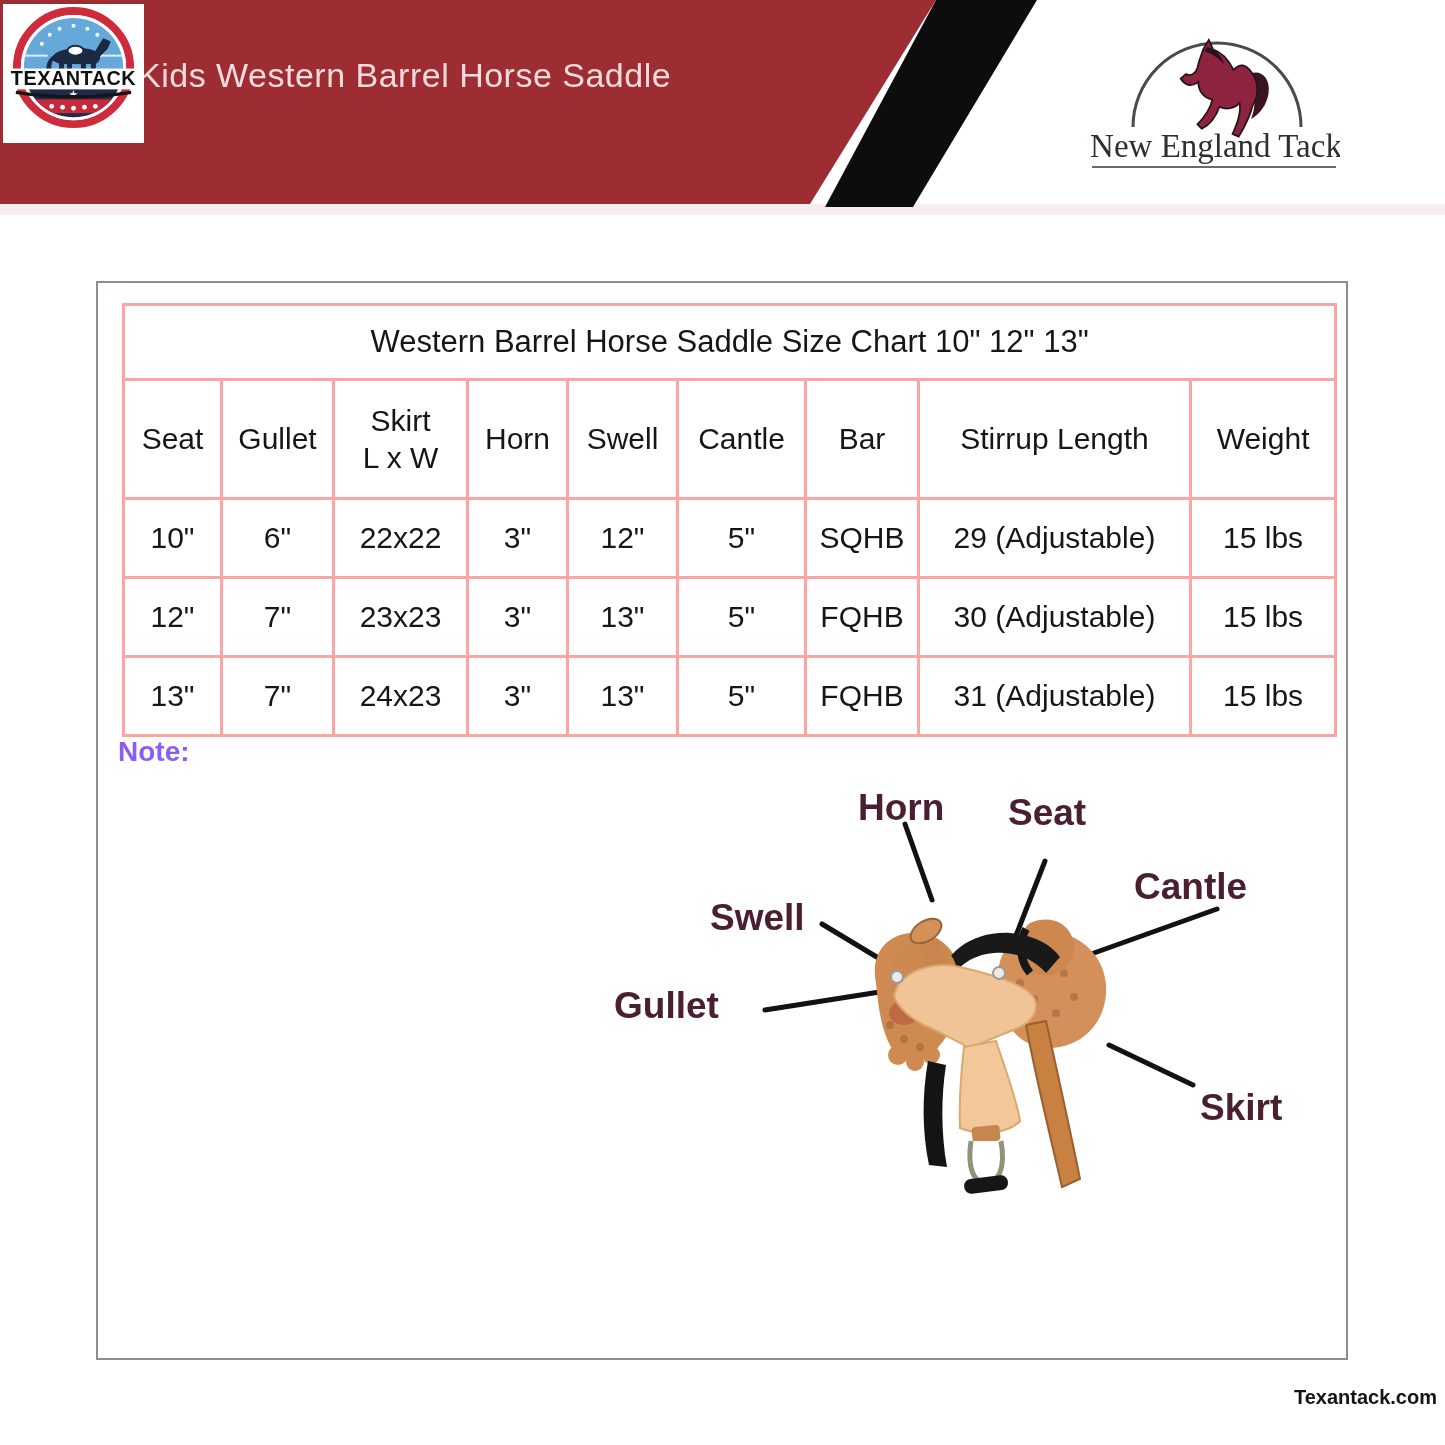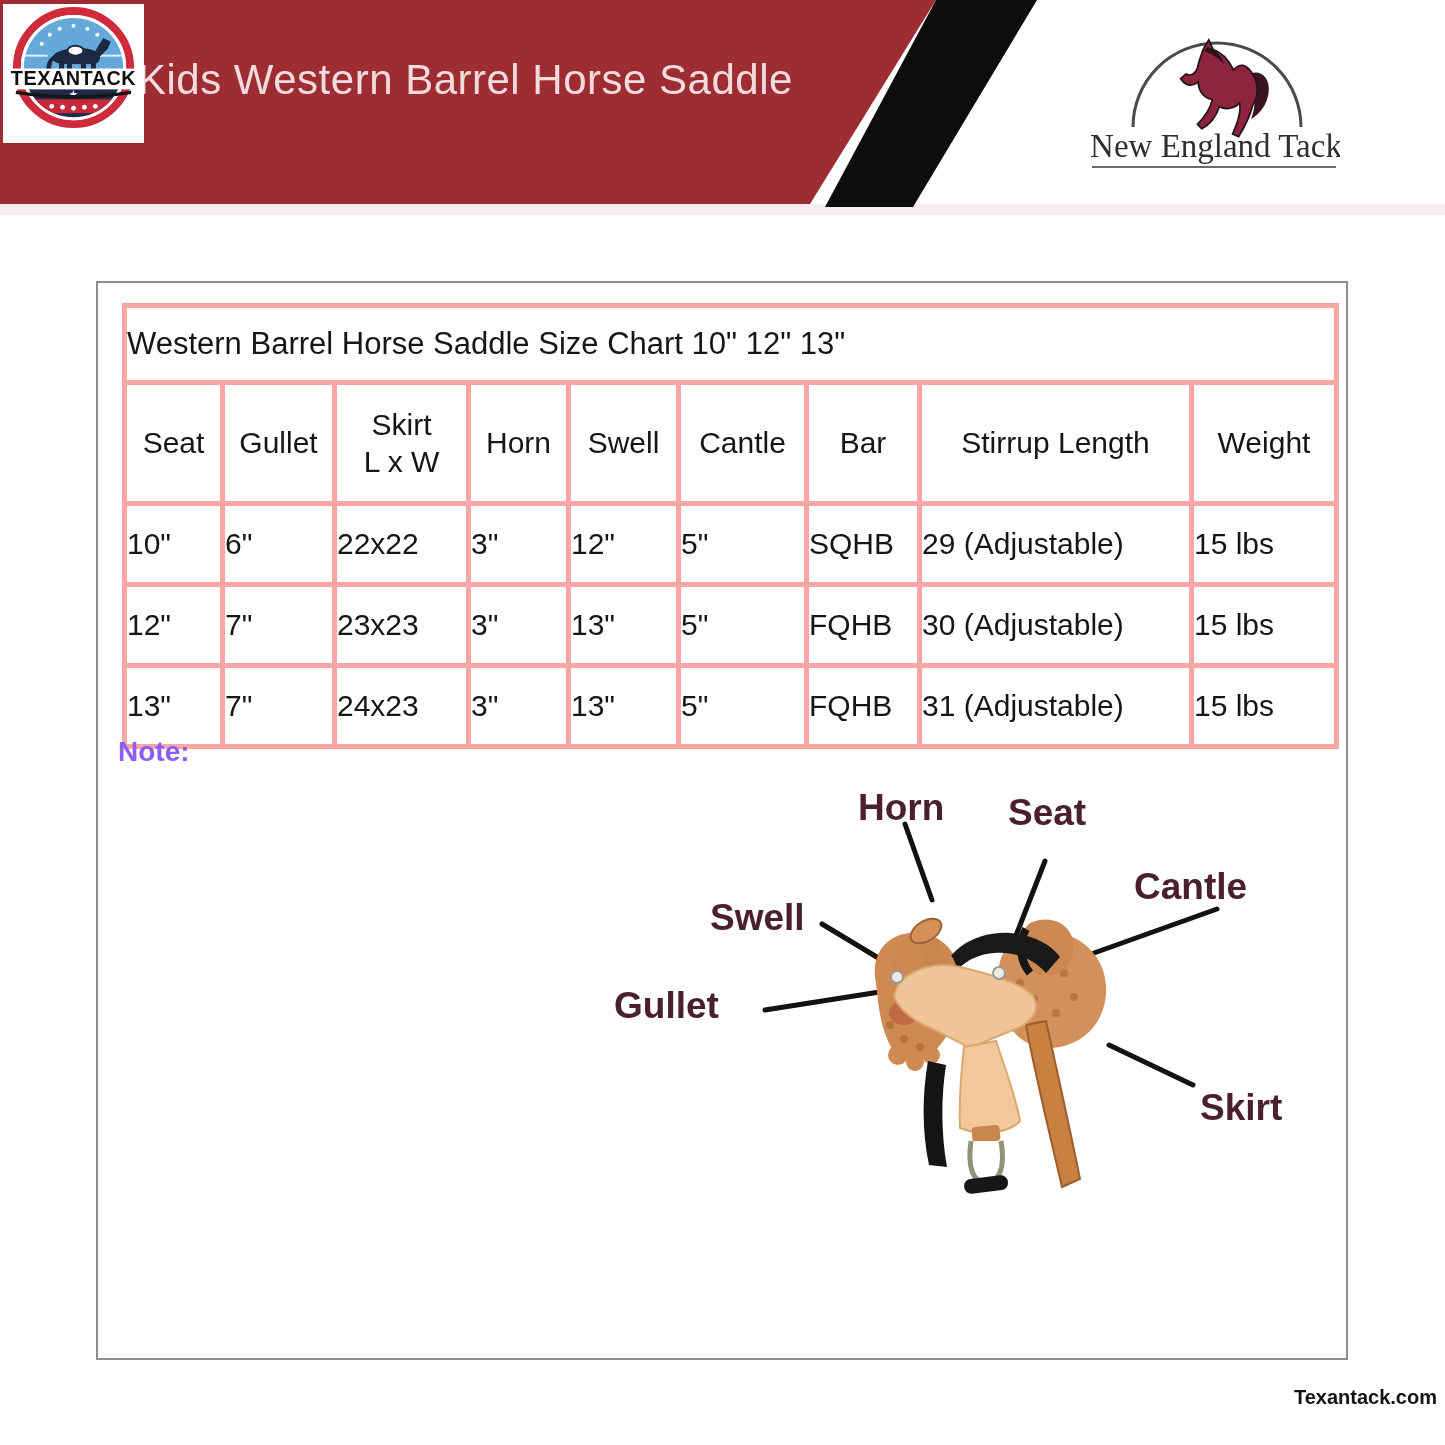--- a/index.html
+++ b/index.html
@@ -3,27 +3,27 @@
 <meta charset="utf-8">
 <style>
   html,body{margin:0;padding:0;width:1445px;height:1445px;background:#ffffff;position:relative;overflow:hidden;
     font-family:"Liberation Sans",sans-serif;}
   
   .banner-red{position:absolute;left:0;top:0;width:1445px;height:204px;background:#9e2c33;
     -webkit-clip-path:polygon(0 0,936px 0,810px 100%,0 100%);clip-path:polygon(0 0,936px 0,810px 100%,0 100%);z-index:1;}
   .banner-black{position:absolute;left:0;top:0;width:1445px;height:207px;background:#0d0d0d;
     -webkit-clip-path:polygon(936px 0,1037px 0,913px 100%,825px 100%);clip-path:polygon(936px 0,1037px 0,913px 100%,825px 100%);z-index:1;}
   .banner-under{position:absolute;left:0;top:204px;width:1445px;height:11px;background:#f6edee;z-index:0;}
-  .banner-title{position:absolute;left:138px;top:56px;z-index:2;font-size:42px;color:#f2dbdc;letter-spacing:.5px;white-space:nowrap;}
+  .banner-title{position:absolute;left:138px;top:56px;z-index:2;font-size:34px;color:#f2dbdc;letter-spacing:.5px;white-space:nowrap;}
   .logo-box{position:absolute;left:3px;top:4px;width:141px;height:139px;background:#ffffff;z-index:5;}
   .net-logo{position:absolute;left:1088px;top:14px;width:252px;height:158px;z-index:2;}
   
   .sheet{position:absolute;left:96px;top:281px;width:1252px;height:1079px;border:2px solid #8e8e8e;background:#ffffff;box-sizing:border-box;}
   table.size-chart{position:absolute;left:24px;top:20px;width:1214px;border-collapse:collapse;table-layout:fixed;color:#161616;}
-  table.size-chart td,table.size-chart th{border:5px solid #fca5a5;vertical-align:middle;padding:0;}
+  table.size-chart td,table.size-chart th{border:3px solid #fca5a5;text-align:center;vertical-align:middle;padding:0;}
   .title-row td{height:72px;font-size:31px;}
   .head-row th{height:116px;font-size:30px;font-weight:400;white-space:pre-line;line-height:1.25;}
   tr.data td{height:76px;font-size:30px;}
   
   .note-h{position:absolute;left:20px;top:453px;font-size:28px;font-weight:700;color:#8b5cf6;}
   .note-b{position:absolute;left:20px;top:492px;width:678px;font-size:27.5px;color:#222222;line-height:1.27;}
   .note-u{position:absolute;left:20px;top:622px;font-size:27px;color:#222222;}
   
   .diagram-svg{position:absolute;left:0;top:0;width:1252px;height:1075px;pointer-events:none;}
   .dlabel{position:absolute;font-size:37px;font-weight:700;color:#4a2030;white-space:nowrap;}

